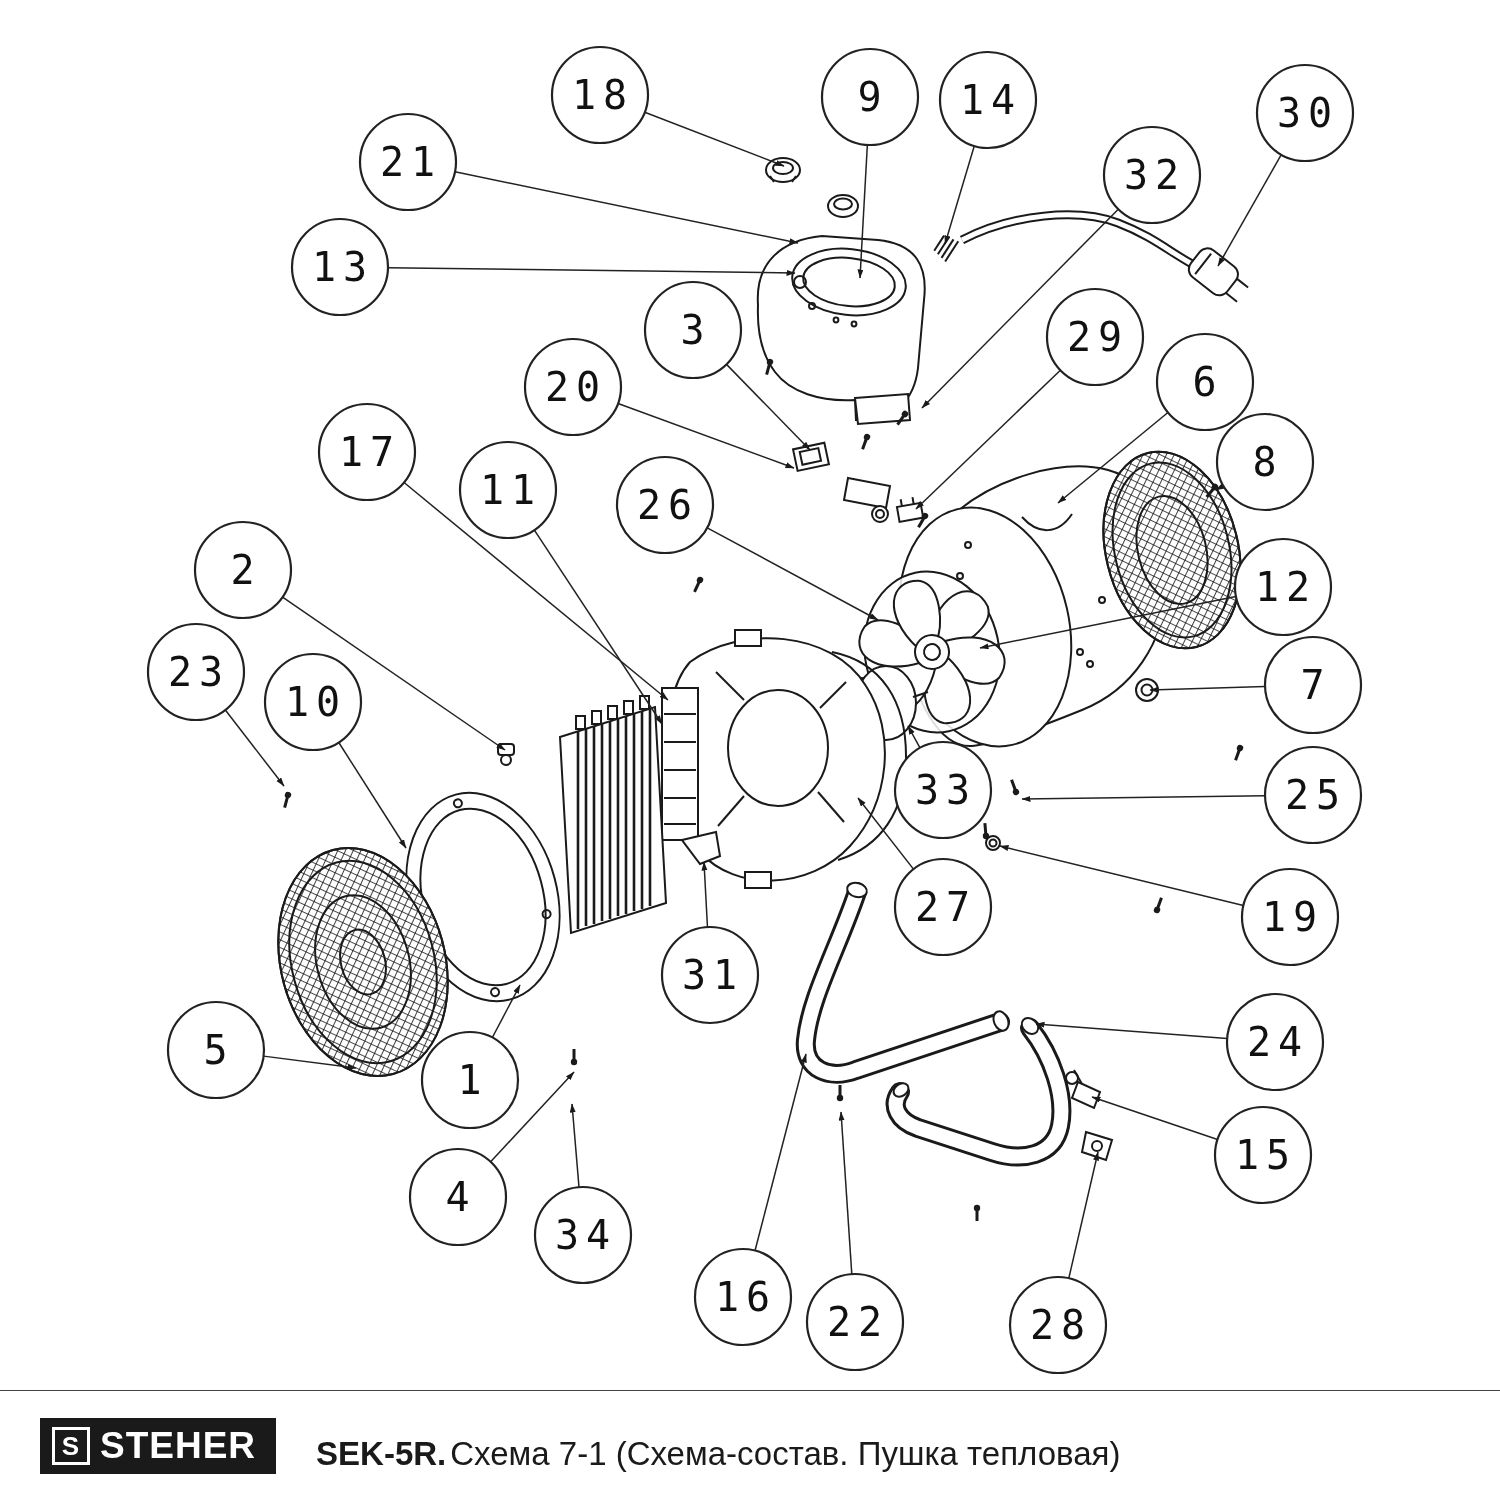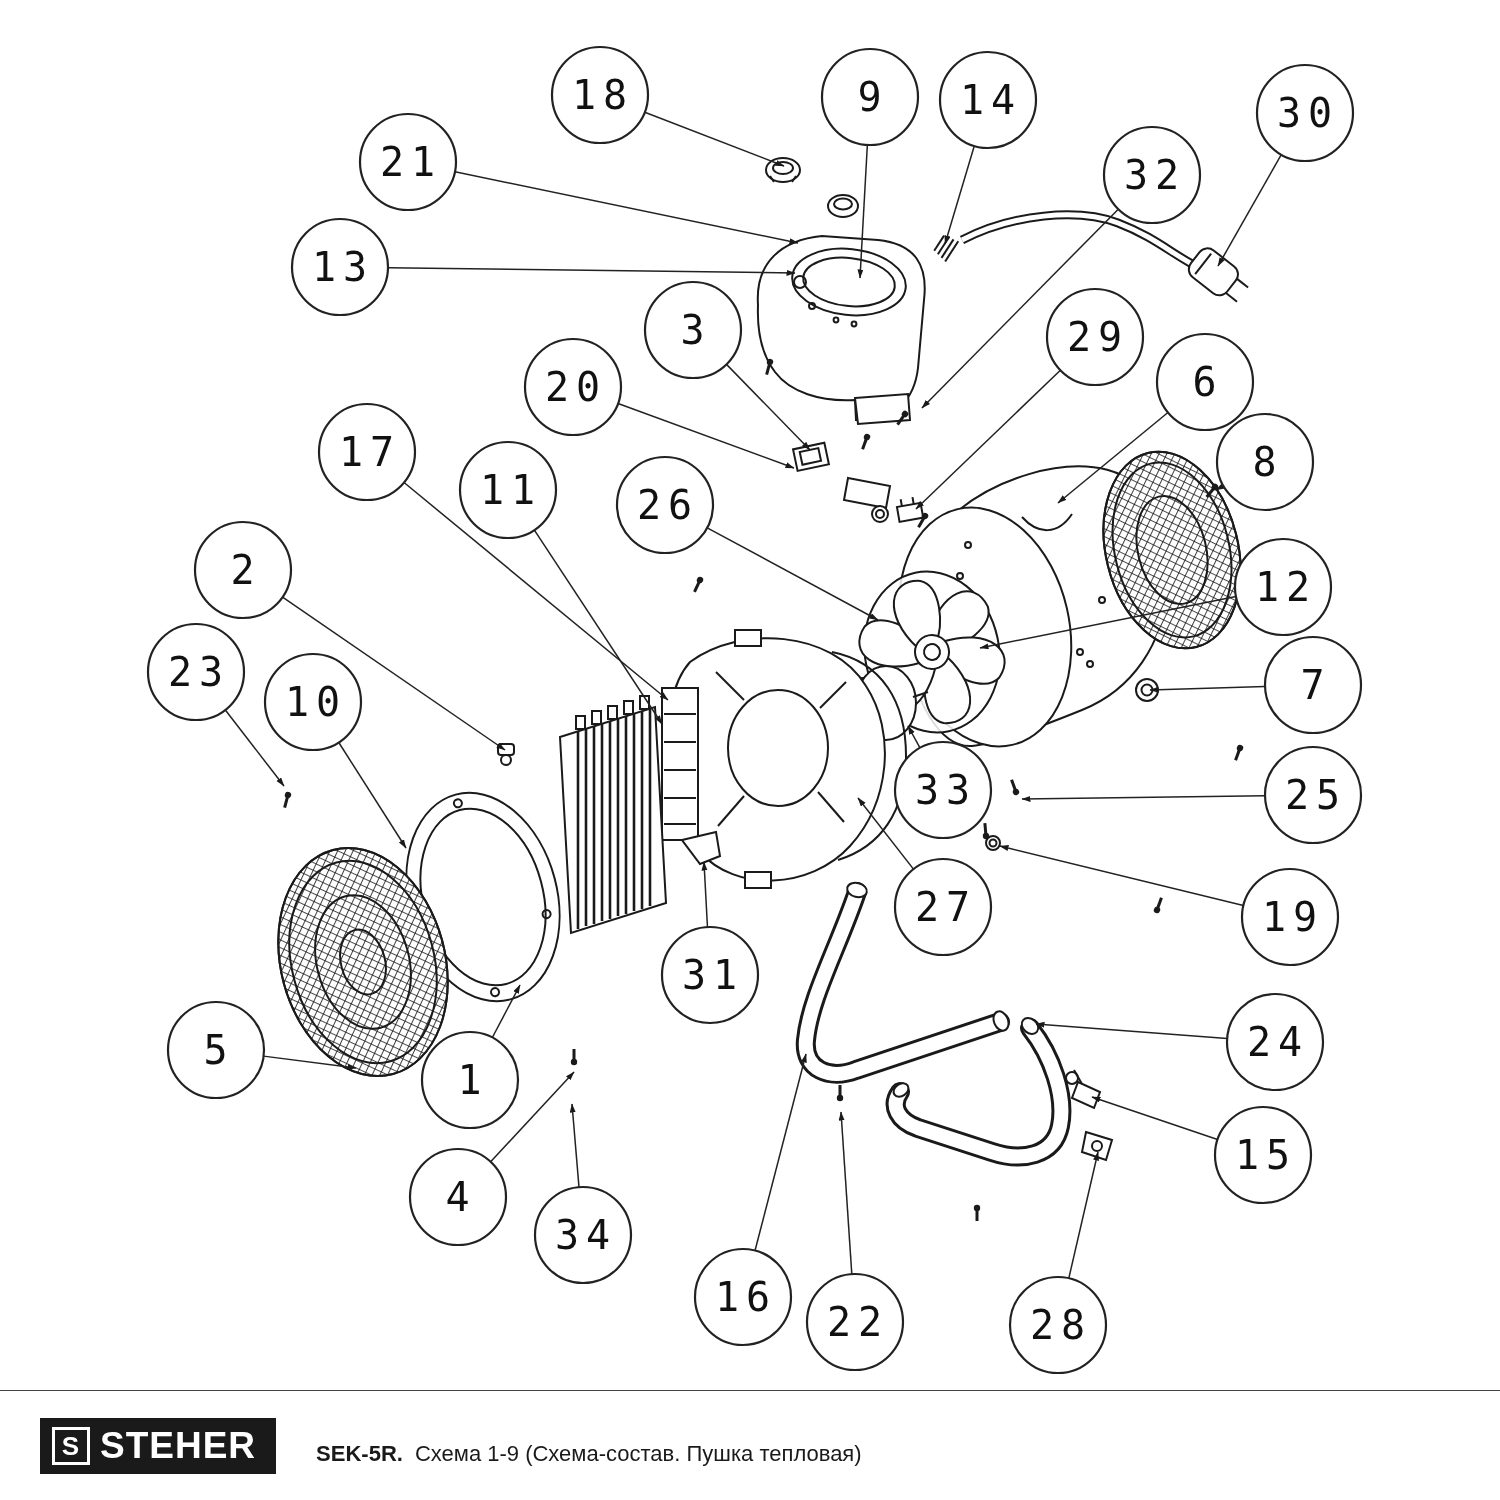--- a/index.html
+++ b/index.html
@@ -13,21 +13,21 @@
   .balloon-num{fill:#111111;font-family:"DejaVu Sans Mono",monospace;
                font-size:40px;letter-spacing:7px;text-anchor:middle;font-weight:400;}
   
   .footer{position:absolute;left:0;top:1390px;width:1500px;height:110px;
           border-top:1.5px solid #444;display:flex;align-items:center;
           padding:0 0 0 40px;box-sizing:border-box;gap:40px;}
   .logo{background:#1a1a1a;color:#fff;display:flex;align-items:center;gap:10px;
         padding:7px 20px 7px 12px;font-weight:bold;font-size:37px;letter-spacing:1px;}
   .logo-glyph{display:inline-block;border:3px solid #fff;width:32px;height:32px;
               line-height:32px;text-align:center;font-size:26px;font-weight:800;}
-  .caption{font-size:22px;color:#1a1a1a;display:flex;gap:12px;align-items:baseline;margin-top:16px;}
+  .caption{font-size:33px;color:#1a1a1a;display:flex;gap:4px;align-items:baseline;margin-top:16px;}
   .caption .model{font-weight:bold;}
 </style>
 </head>
 <body>
 
 <div class="page">
 
 <svg id="diagram" width="1500" height="1500" viewBox="0 0 1500 1500">
   <defs>
     <pattern id="mesh" width="7" height="7" patternUnits="userSpaceOnUse" patternTransform="rotate(40)">
@@ -432,17 +432,17 @@
       </g>
     </svg>
 
 <div class="footer">
   <div class="logo">
     <span class="logo-glyph">S</span>
     <span>STEHER</span>
   </div>
   <div class="caption">
     <span class="model">SEK-5R.</span>
-    <span>Схема 1-9 (Схема-состав. Пушка тепловая)</span>
+    <span>Схема 7-1 (Схема-состав. Пушка тепловая)</span>
   </div>
 </div>
 
 </div>
 
 </body></html>

